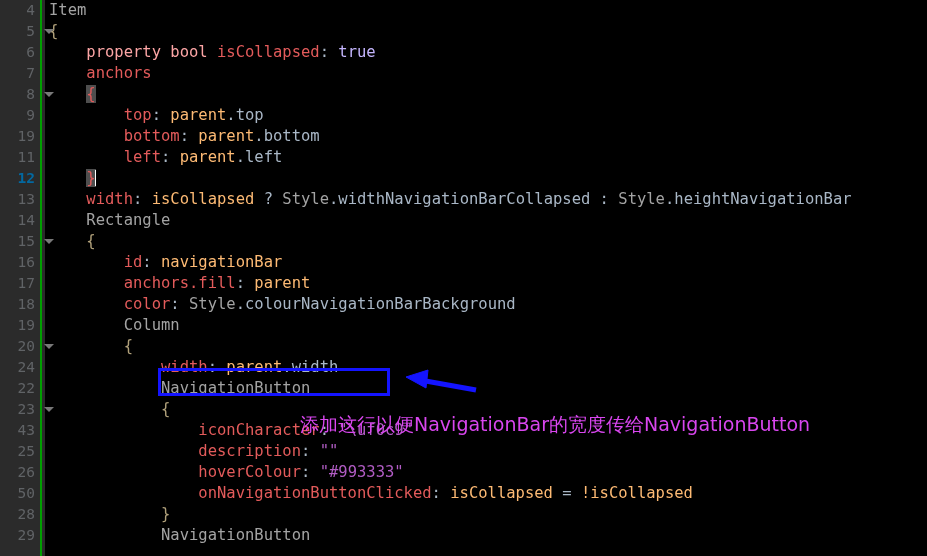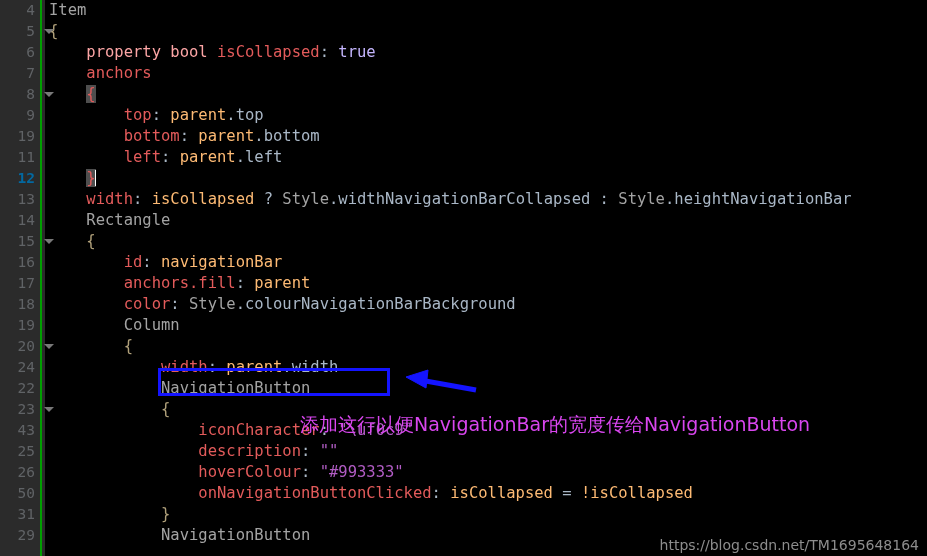--- a/index.html
+++ b/index.html
@@ -187,21 +187,21 @@
       <div class="ln">18</div>
       <div class="ln">19</div>
       <div class="ln">20</div>
       <div class="ln">24</div>
       <div class="ln">22</div>
       <div class="ln">23</div>
       <div class="ln">43</div>
       <div class="ln">25</div>
       <div class="ln">26</div>
       <div class="ln">50</div>
-      <div class="ln">31</div>
+      <div class="ln">28</div>
       <div class="ln">29</div>
     </div>
 
   <div class="folds" id="folds">
       <div class="fold"></div>
       <div class="fold">
         <span class="tri"></span>
       </div>
       <div class="fold"></div>
       <div class="fold"></div>
@@ -245,15 +245,14 @@
     <svg width="80" height="32" viewBox="0 0 80 32" xmlns="http://www.w3.org/2000/svg">
       <g fill="#1414ff" stroke="#1414ff">
         <line x1="72" y1="22" x2="16" y2="12" stroke-width="5" stroke-linecap="butt"></line>
         <polygon points="2,9 24,2 22,20"></polygon>
       </g>
     </svg>
   </div>
 
   <div class="annot-text" id="annotnote" style="left:300px; top:413px;">添加这行以便NavigationBar的宽度传给NavigationButton</div>
 
-  <div class="watermark">https://blog.csdn.net/TM1695648164</div>
 
 </div>
 
 </body></html>

